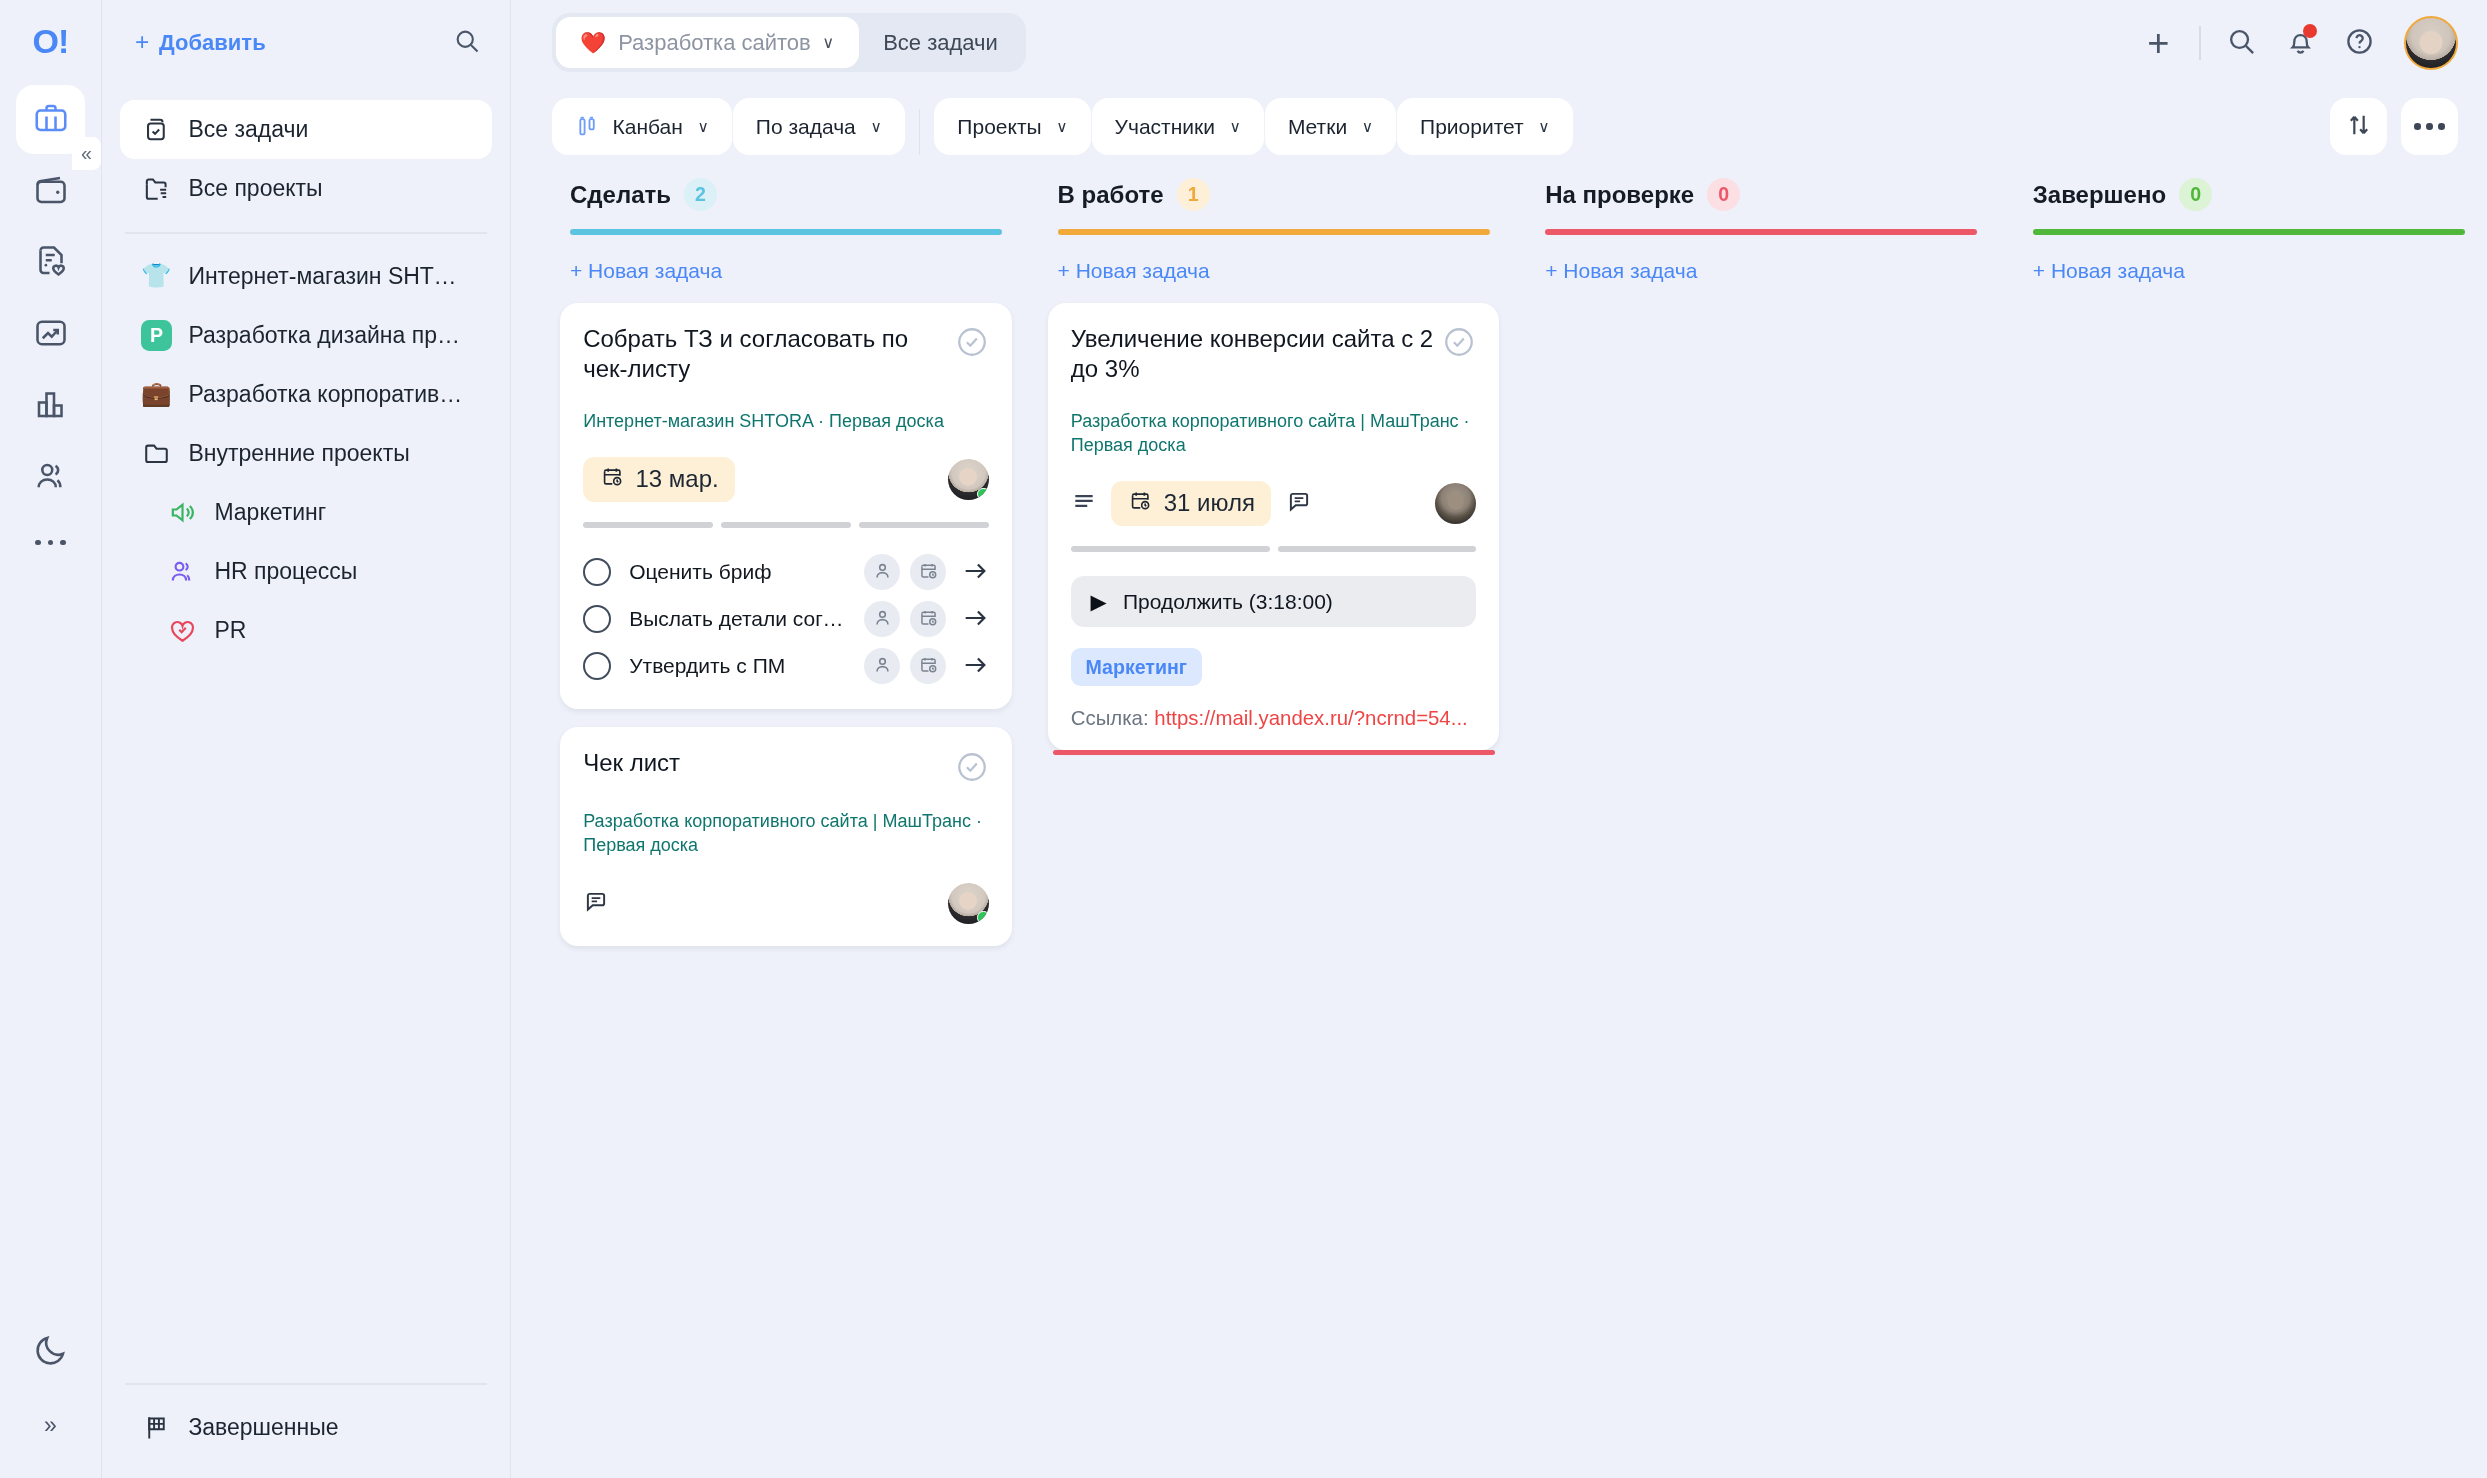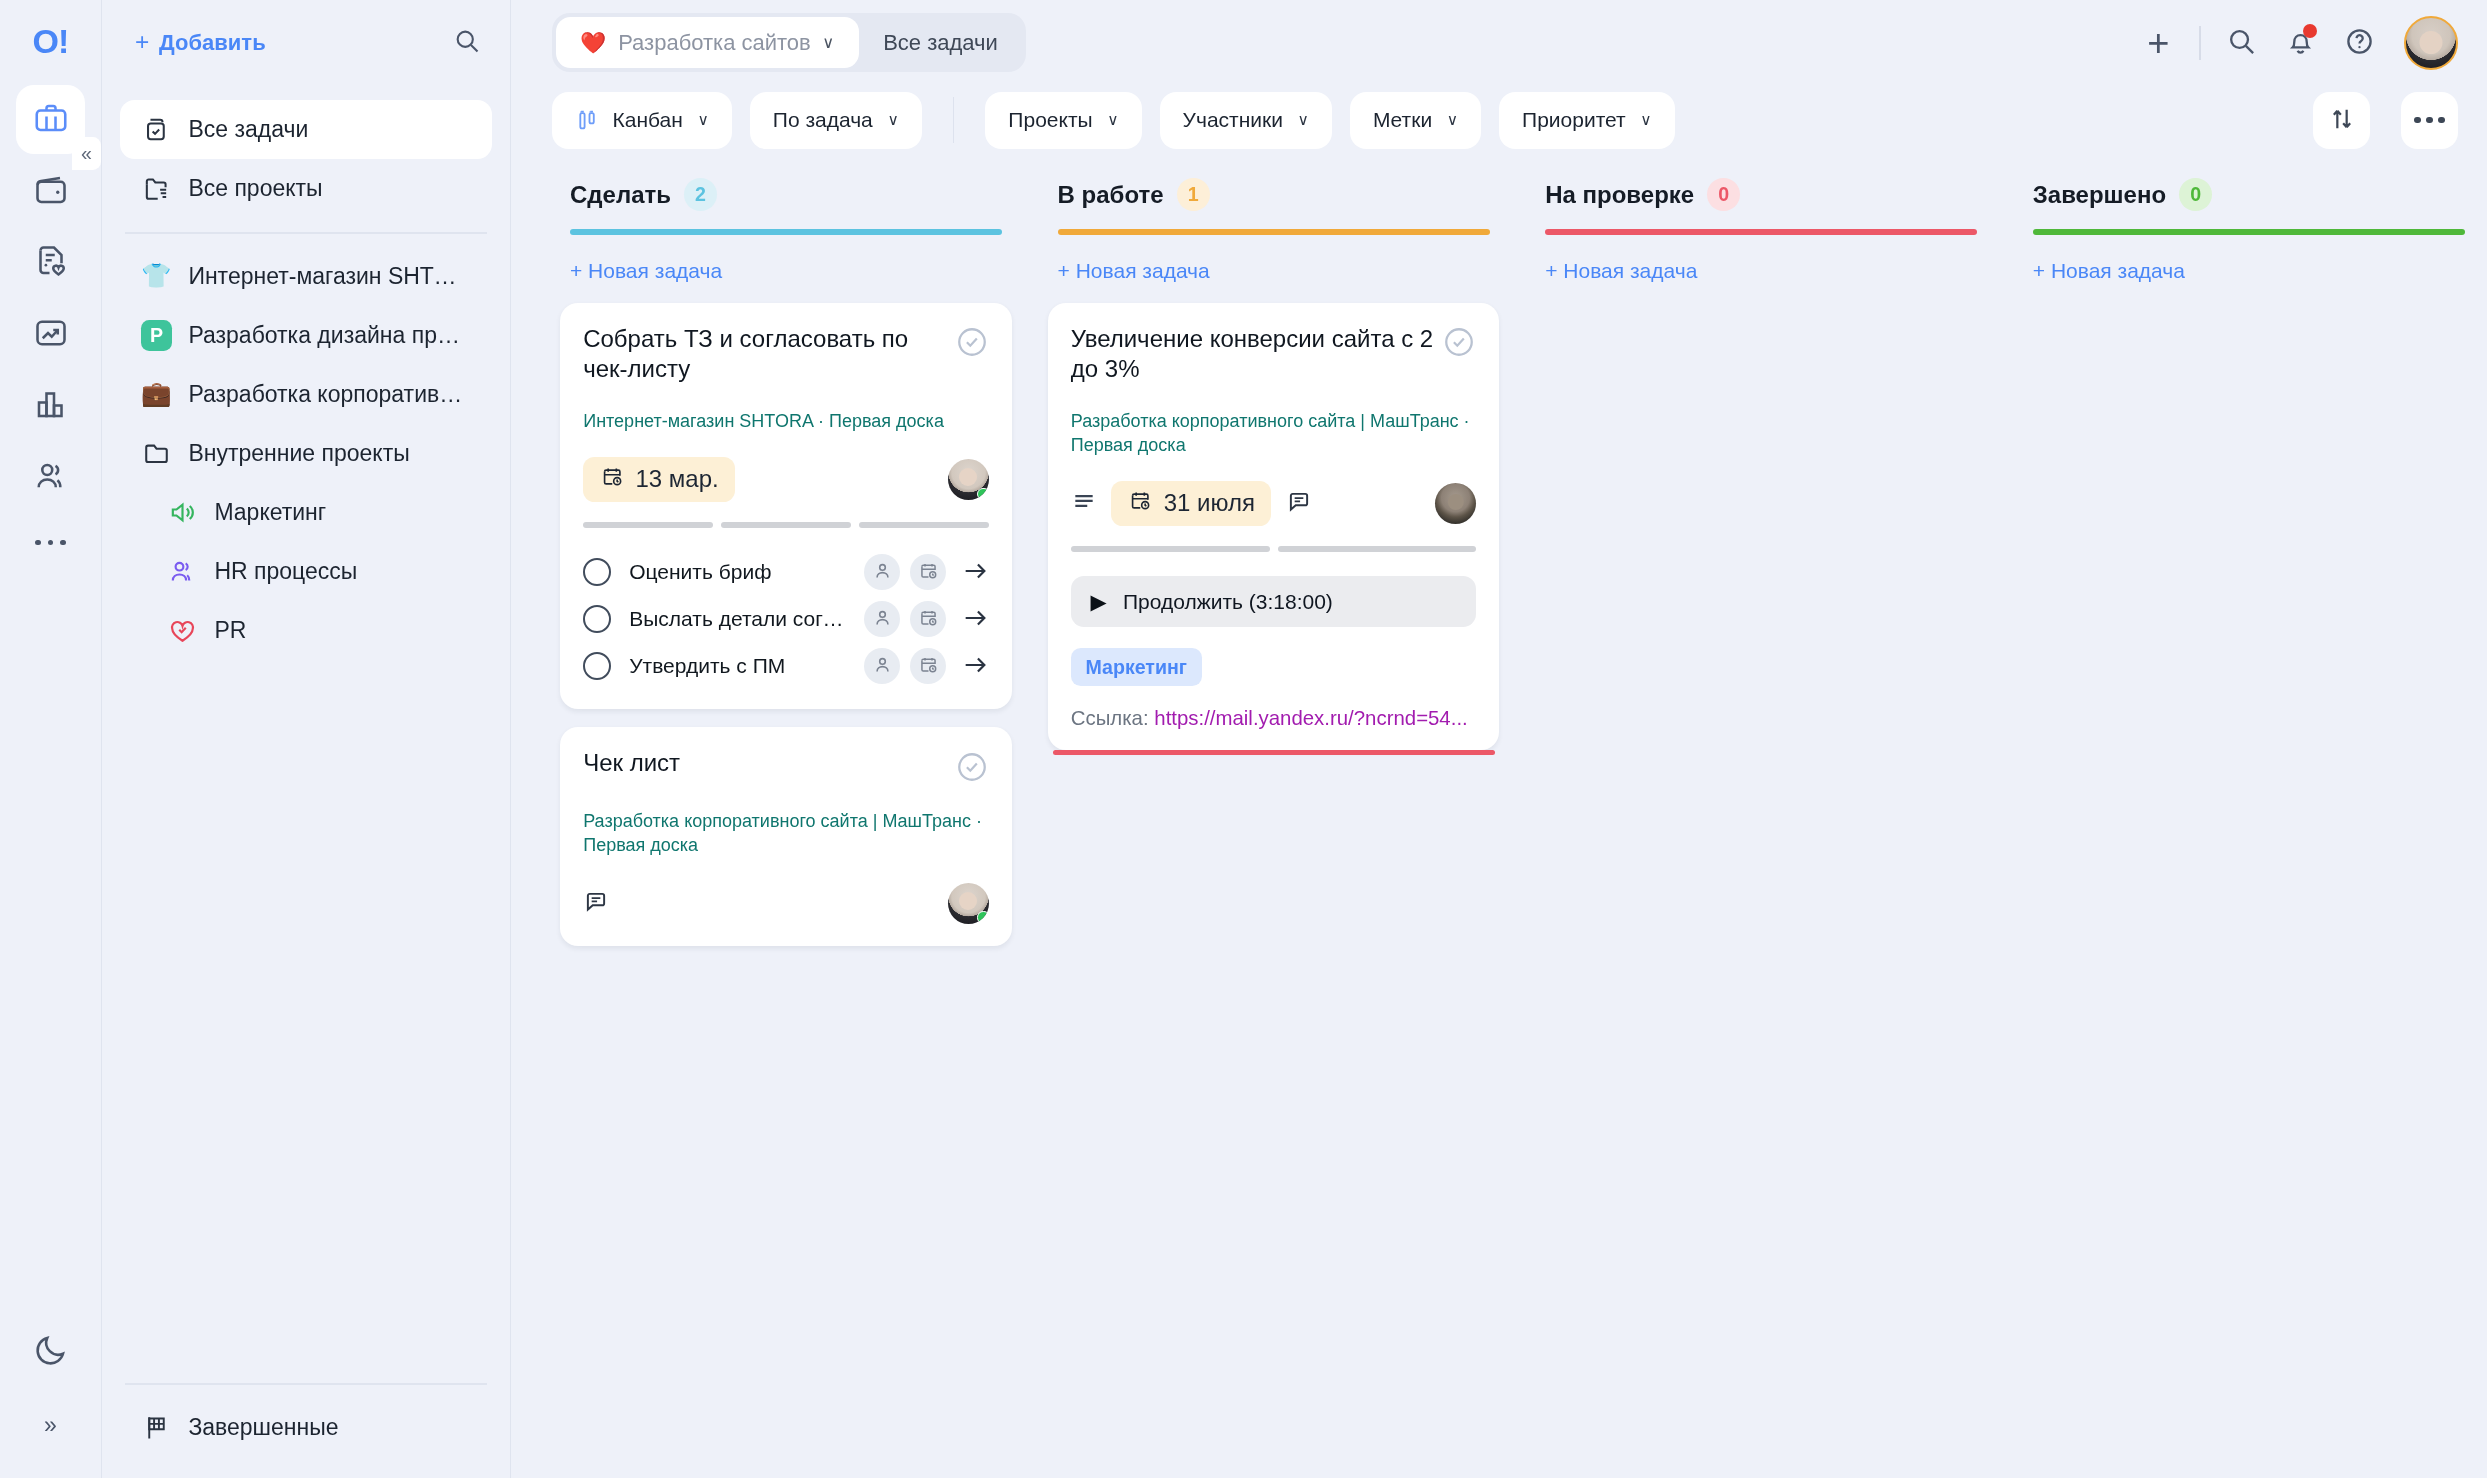--- a/index.html
+++ b/index.html
@@ -146,22 +146,22 @@
   }
   #avatar::after {
     content:''; position:absolute; left:50%; top:26%;
     transform: translateX(-50%);
     width: 23px; height: 23px; border-radius: 50%;
     background: #e4d2c4;
   }
 
   
   #toolbar {
-    height: 70px; display: flex; align-items: center;
-    padding: 0 29px 0 41px; gap: 18px;
+    height: 70px; display: flex; align-items: flex-end;
+    padding: 0 29px 0 41px; gap: 1px;
   }
   .chip {
     height: 57px; display: flex; align-items: center; gap: 13px;
     padding: 0 23px; background: #fff; border-radius: 16.4px;
     font-size: 21px; color: #1c2430; white-space: nowrap;
   }
   .chip .chev { font-size: 15.5px; color: #2b3442; margin-left: 1.6px; }
   .chip .kanban-ico { display: flex; align-items: center; }
   .chip .kanban-ico svg { width: 24.5px; height: 24.5px; }
   .tool-sep { width: 1.6px; height: 46px; background: #dde2ee; margin: 0 13px; }
@@ -276,21 +276,21 @@
     display: inline-flex; align-items: center;
     background: #dce8fd; color: #4a87f7;
     font-size: 19.6px; font-weight: bold;
     border-radius: 9.8px; padding: 7.4px 14.7px;
     margin-top: 21px;
   }
   .card-link {
     margin-top: 21px; font-size: 20.4px; color: #6c7582;
     white-space: nowrap; overflow: hidden;
   }
-  .card-link a { color: #a21caf; text-decoration: none; }
+  .card-link a { color: #ef4444; text-decoration: none; }
 </style>
 </head>
 <body>
 
 <div id="rail">
   <div id="logo">O!</div>
 
   <div class="rail-btn active">
     <span>
       <svg viewBox="0 0 24 24" fill="none" stroke="currentColor" stroke-width="1.7">

